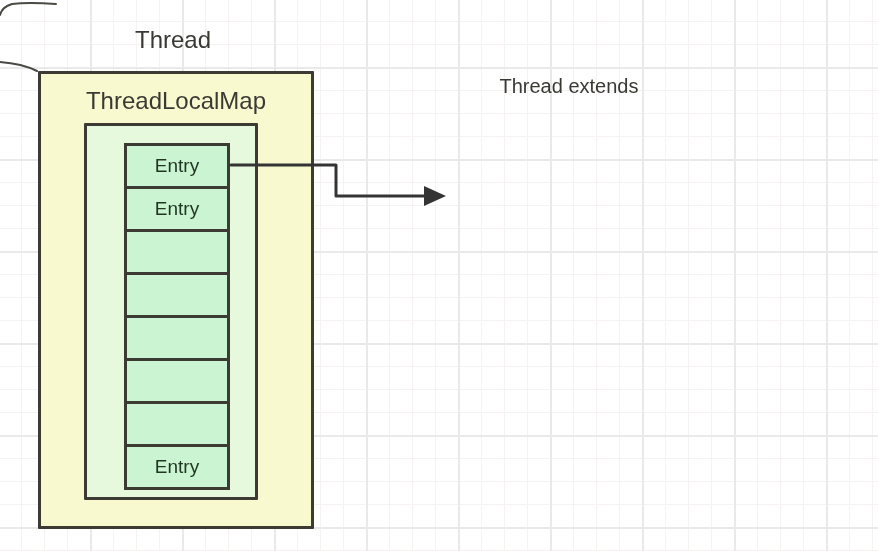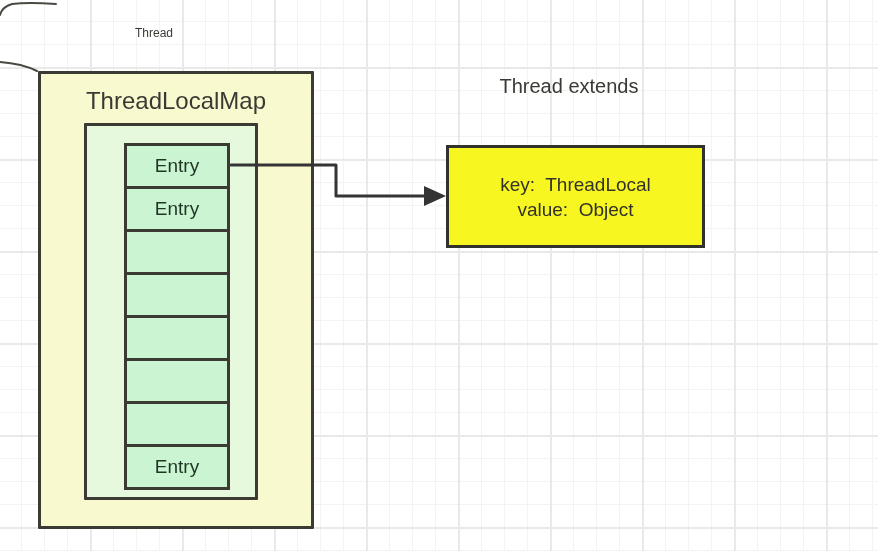--- a/index.html
+++ b/index.html
@@ -19,21 +19,21 @@
       linear-gradient(to bottom, #f6f2f2 1px, transparent 1px);
     background-size: 92px 92px, 92px 92px, 23px 23px, 23px 23px;
     background-position: 90px 0, 0 67px, 21px 0, 0 21px;
     color: #35352f;
   }
 
   .abs { position: absolute; }
 
   .thread-label {
     left: 135px; top: 26px;
-    font-size: 12px;
+    font-size: 24px;
     color: #3a3a34;
     white-space: nowrap;
   }
 
   .outer-box {
     left: 38px; top: 71px;
     width: 276px; height: 458px;
     background: #f9f9d0;
     border: 3px solid #3b3b33;
     box-sizing: border-box;
@@ -130,24 +130,20 @@
     <div class="entry-cell"></div>
     <div class="entry-cell"></div>
     <div class="entry-cell"></div>
     <div class="entry-cell">Entry</div>
   </div>
 
   <div class="abs caption">
     <div>Thread extends</div>
   </div>
 
-  <div class="abs highlight-box">
-    <div>key:  ThreadLocal</div>
-    <div>value:  Object</div>
-  </div>
 
   <svg class="abs overlay-svg" viewBox="0 0 878 551">
     <path d="M231 165 H336 V196 H425" fill="none" stroke="#343434" stroke-width="3" stroke-linejoin="round" stroke-linecap="round"></path>
     <polygon points="446,196 424,186 424,206" fill="#343434"></polygon>
     <path d="M56 4 Q 28 2 12 4 Q 2 7 0 15" fill="none" stroke="#4a4a44" stroke-width="2" stroke-linecap="round"></path>
     <path d="M0 62 C 14 63 27 66 37 71" fill="none" stroke="#4a4a44" stroke-width="2" stroke-linecap="round"></path>
   </svg>
 
 </div>
 

